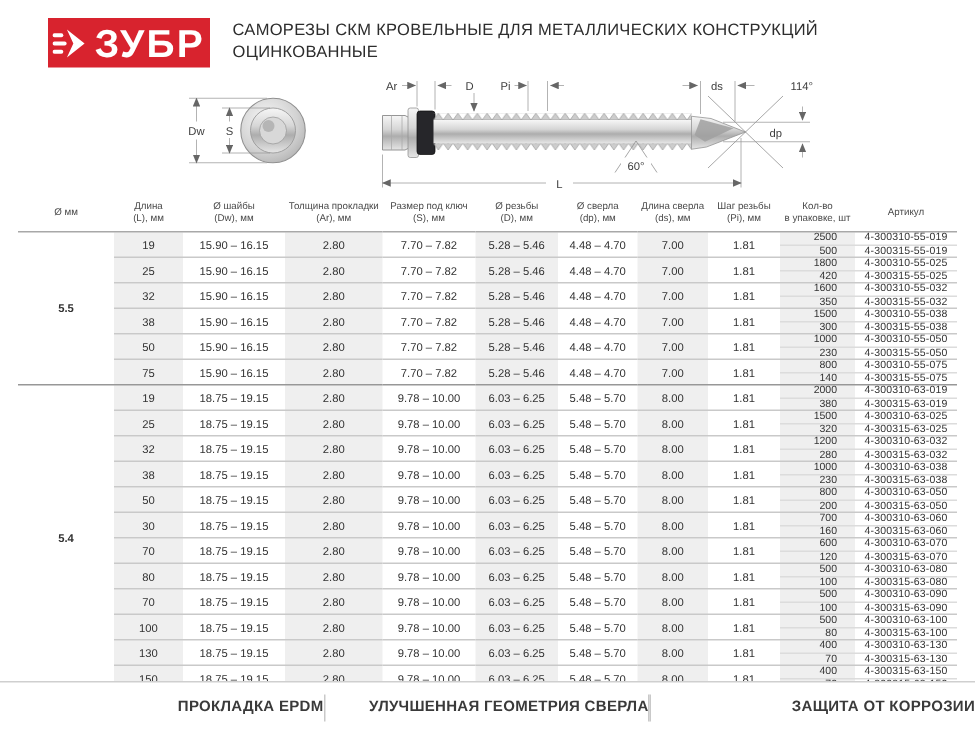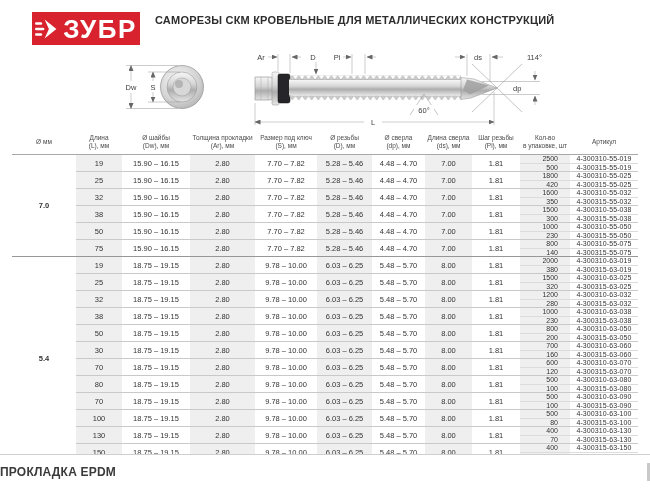--- a/index.html
+++ b/index.html
@@ -4,21 +4,21 @@
 <style>
   html,body{margin:0;padding:0;}
   body{
     width:650px;height:488px;position:relative;overflow:hidden;background:#fff;
     font-family:"Liberation Sans", sans-serif;color:#333;
   }
   
   .logo{position:absolute;left:32px;top:12px;width:108px;height:33px;background:#d8232e;
         display:flex;align-items:center;justify-content:center;gap:4px;}
   .logo-text{color:#fff;font-weight:bold;font-size:26px;letter-spacing:1.5px;line-height:1;}
-  .title{position:absolute;left:155px;top:13px;font-weight:bold;font-size:11px;line-height:15px;
+  .title{position:absolute;left:155px;top:13px;font-weight:normal;font-size:11px;line-height:15px;
          color:#2d2d2d;letter-spacing:.2px;}
   
   .diagram{position:absolute;left:0;top:48px;width:650px;height:80px;}
   .dimtext{font-size:7.5px;fill:#3d3d3d;}
   
   table.spec{position:absolute;left:12px;top:128px;width:626px;border-collapse:collapse;
              table-layout:fixed;border-bottom:1px solid #c8c8c8;}
   .spec th{font-size:6.5px;font-weight:normal;color:#4a4a4a;line-height:8px;
            padding:4px 0 3px 0;vertical-align:middle;border-bottom:1px solid #a8a8a8;height:19px;}
   .spec td{border-top:1px solid #c9c9c9;text-align:center;font-size:7.5px;color:#333;
@@ -28,39 +28,40 @@
   .col-diam{font-weight:bold;font-size:10px;color:#1d1d1d;background:#fff;}
   .col-length{font-weight:normal;font-size:9px;color:#151515;}
   .pack-td{vertical-align:middle;}
   .sub{height:7.5px;line-height:7.5px;font-size:7px;}
   .sub + .sub{border-top:1px solid #dcdcdc;}
   .qty .sub{text-align:right;padding-right:12px;}
   .art .sub{text-align:center;letter-spacing:.1px;}
   
   .footer{position:absolute;left:0;bottom:0;width:650px;height:33px;border-top:1px solid #cfcfcf;
           display:flex;align-items:center;background:#fff;}
-  .fitem{flex:1;text-align:left;font-weight:bold;font-size:12px;color:#3a3a3a;letter-spacing:.2px;}
+  .fitem{flex:1;text-align:right;font-weight:bold;font-size:10px;color:#3a3a3a;letter-spacing:.2px;}
   .fdiv{width:1px;height:18px;background:#c9c9c9;}
 </style>
 </head>
 <body>
 
 <div class="logo">
   <svg width="24" height="24" viewBox="0 0 24 24">
     <g fill="#fff">
       <rect x="0" y="5.2" width="7.2" height="2.6" rx="1.3"></rect>
       <rect x="0" y="10.7" width="9.4" height="2.6" rx="1.3"></rect>
       <rect x="0" y="16.2" width="7.2" height="2.6" rx="1.3"></rect>
       <path d="M9.6,2.6 L21.4,12 L9.6,21.4 L13.9,12 Z"></path>
     </g>
   </svg>
   <span class="logo-text">ЗУБР</span>
 </div>
 <div class="title">
   <div>САМОРЕЗЫ СКМ КРОВЕЛЬНЫЕ ДЛЯ МЕТАЛЛИЧЕСКИХ КОНСТРУКЦИЙ</div>
+  <div>ОЦИНКОВАННЫЕ</div>
 </div>
 
 <svg class="diagram" viewBox="0 0 650 80">
   <defs>
     <marker id="ah" markerWidth="6" markerHeight="5" refX="5.5" refY="2.5" orient="auto-start-reverse" markerUnits="userSpaceOnUse">
       <path d="M0,0 L6,2.5 L0,5 Z" fill="#666"></path>
     </marker>
     <linearGradient id="gMetal" x1="0" y1="0" x2="0" y2="1">
       <stop offset="0" stop-color="#f6f6f6"></stop>
         <stop offset=".4" stop-color="#d6d6d6"></stop>
@@ -228,21 +229,21 @@
           <div>Кол-во</div>
           <div>в упаковке, шт</div>
         </th>
         <th>
           <div>Артикул</div>
         </th>
       </tr>
   </thead>
   <tbody>
       <tr>
-        <td class="col-diam" rowspan="6">7.0</td>
+        <td class="col-diam" rowspan="6">5.5</td>
         <td class="col-length shade">19</td>
         <td>15.90 – 16.15</td>
         <td class="shade">2.80</td>
         <td>7.70 – 7.82</td>
         <td class="shade">5.28 – 5.46</td>
         <td>4.48 – 4.70</td>
         <td class="shade">7.00</td>
         <td>1.81</td>
         <td class="pack-td qty shade">
           <div class="sub">2500</div>
@@ -559,15 +560,17 @@
           <div class="sub">4-300315-63-150</div>
           <div class="sub">4-300315-63-150</div>
         </td>
       </tr>
     </tbody>
 </table>
 
 <div class="footer">
   <div class="fitem">ПРОКЛАДКА EPDM</div>
   <div class="fdiv"></div>
+  <div class="fitem">УЛУЧШЕННАЯ ГЕОМЕТРИЯ СВЕРЛА</div>
   <div class="fdiv"></div>
   <div class="fdiv"></div>
+  <div class="fitem">ЗАЩИТА ОТ КОРРОЗИИ</div>
 </div>
 
 </body></html>

